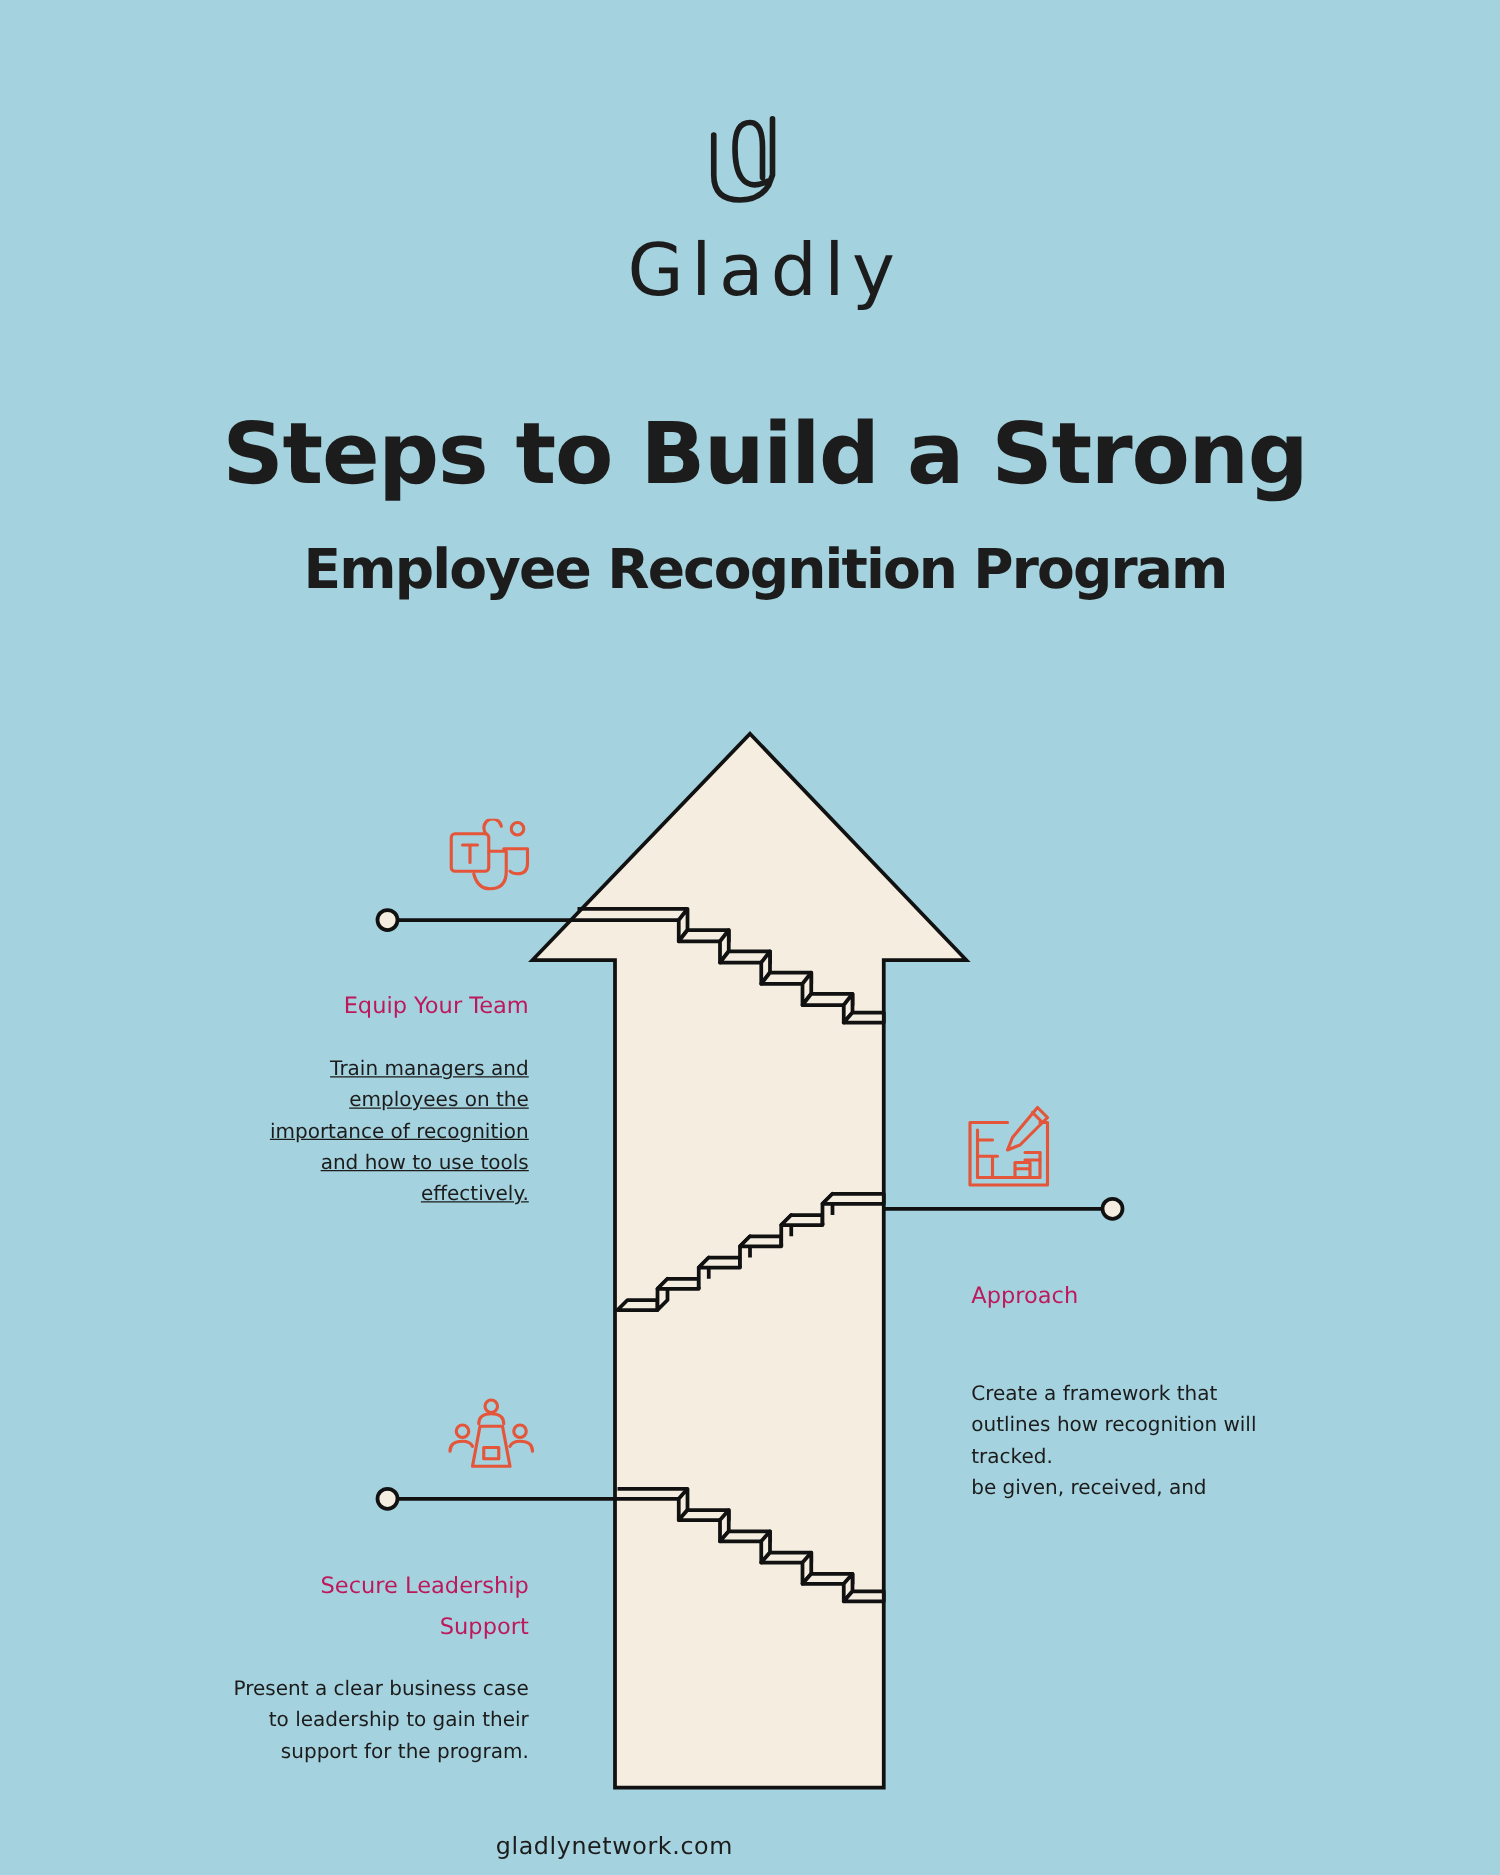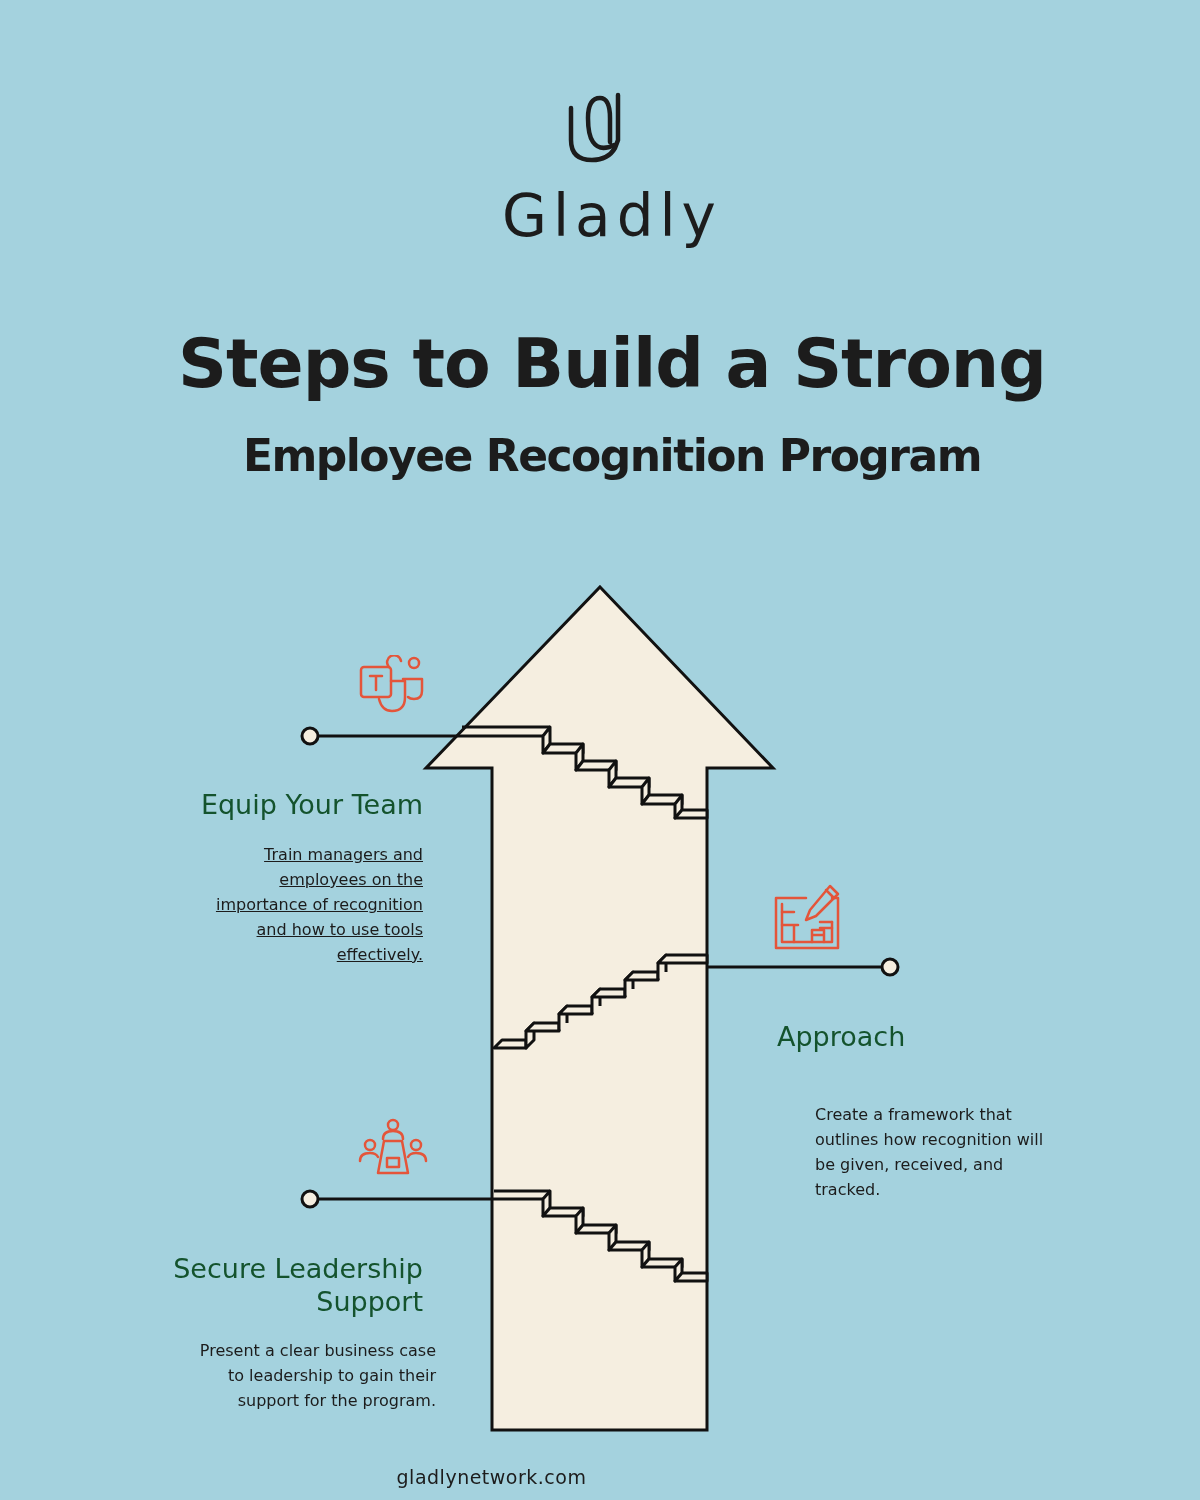--- a/index.html
+++ b/index.html
@@ -15,21 +15,21 @@
     font-size: 58px; letter-spacing: 6px; font-weight: normal; color: #1c1c1c; margin-left: 12px;
   }
   .title {
     position: absolute; left: 0; top: 318px; width: 1200px; text-align: center;
     font-weight: bold; color: #1c1c1c; line-height: 1.0;
   }
   .title .l1 { display: block; font-size: 68px; letter-spacing: -1px; margin-bottom: 36px; }
   .title .l2 { display: block; font-size: 44px; letter-spacing: -1.5px; }
   .diagram { position: absolute; left: 0; top: 0; width: 1200px; height: 1500px; }
   .step-title {
-    position: absolute; font-size: 27px; line-height: 33px; color: #14532d;
+    position: absolute; font-size: 18px; line-height: 33px; color: #be185d;
   }
   .step-desc {
     position: absolute; font-size: 16px; line-height: 25px; color: #1c1c1c;
   }
   .right { text-align: right; }
   .left { text-align: left; }
   .footer {
     position: absolute; left: 0; top: 1466px; width: 983px; text-align: center;
     font-size: 19px; letter-spacing: 0.5px; color: #1c1c1c;
   }
@@ -131,43 +131,43 @@
     <path d="M10 30 L22 30 M10 43 L26 43 M22 43 L22 60"></path>
     <path d="M48 40 L60 40 M48 46 L60 46 M40 48 L52 48 L52 60 M40 48 L40 60 M40 53 L52 53"></path>
     <path d="M58 4 L66 12 L44 34 L34 38 L38 28 Z"></path>
     <path d="M54 8 L62 16"></path>
   </g>
 </svg>
 
 <div class="step-title left" style="left:777px;top:1020px;width:300px;">
   <div>Approach</div>
 </div>
-<div class="step-desc left" style="left:777px;top:1102px;width:300px;margin-left:38px;">
+<div class="step-desc left" style="left:777px;top:1102px;width:300px;">
   <div>Create a framework that</div>
   <div>outlines how recognition will</div>
+  <div>tracked.</div>
   <div>be given, received, and</div>
-  <div>tracked.</div>
 </div>
 
 <svg class="icon" style="left:358px;top:1117px;width:70px;height:62px;" viewBox="0 0 70 62">
   <g fill="none" stroke="#e4553a" stroke-width="2.5" stroke-linejoin="round" stroke-linecap="round">
     <circle cx="35" cy="8" r="5"></circle>
     <path d="M25 22 Q25 14 35 14 Q45 14 45 22"></path>
     <circle cx="12" cy="28" r="5"></circle>
     <path d="M2 44 Q2 36 12 36 Q18 36 20 40"></path>
     <circle cx="58" cy="28" r="5"></circle>
     <path d="M68 44 Q68 36 58 36 Q52 36 50 40"></path>
     <path d="M26 24 L44 24 L50 56 L20 56 Z"></path>
     <rect x="29" y="41" width="12" height="9"></rect>
   </g>
 </svg>
 
 <div class="step-title right" style="left:123px;top:1252px;width:300px;">
   <div>Secure Leadership</div>
   <div>Support</div>
 </div>
-<div class="step-desc right" style="left:116px;top:1338px;width:320px;">
+<div class="step-desc right" style="left:103px;top:1338px;width:320px;">
   <div>Present a clear business case</div>
   <div>to leadership to gain their</div>
   <div>support for the program.</div>
 </div>
 
 <div class="footer">gladlynetwork.com</div>
 
 </body></html>

